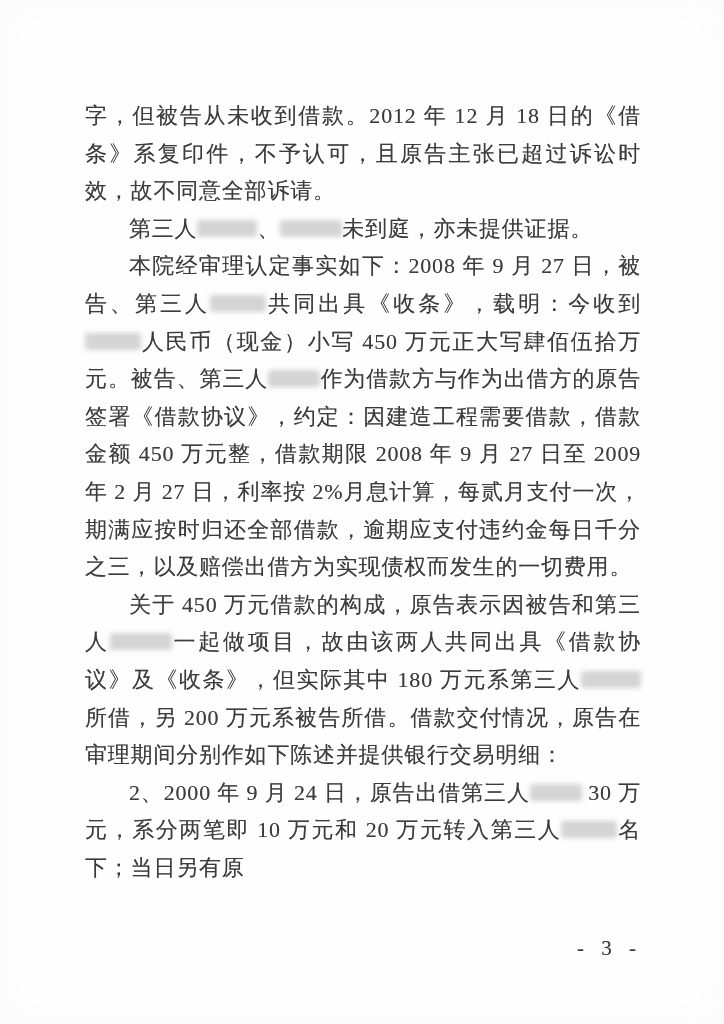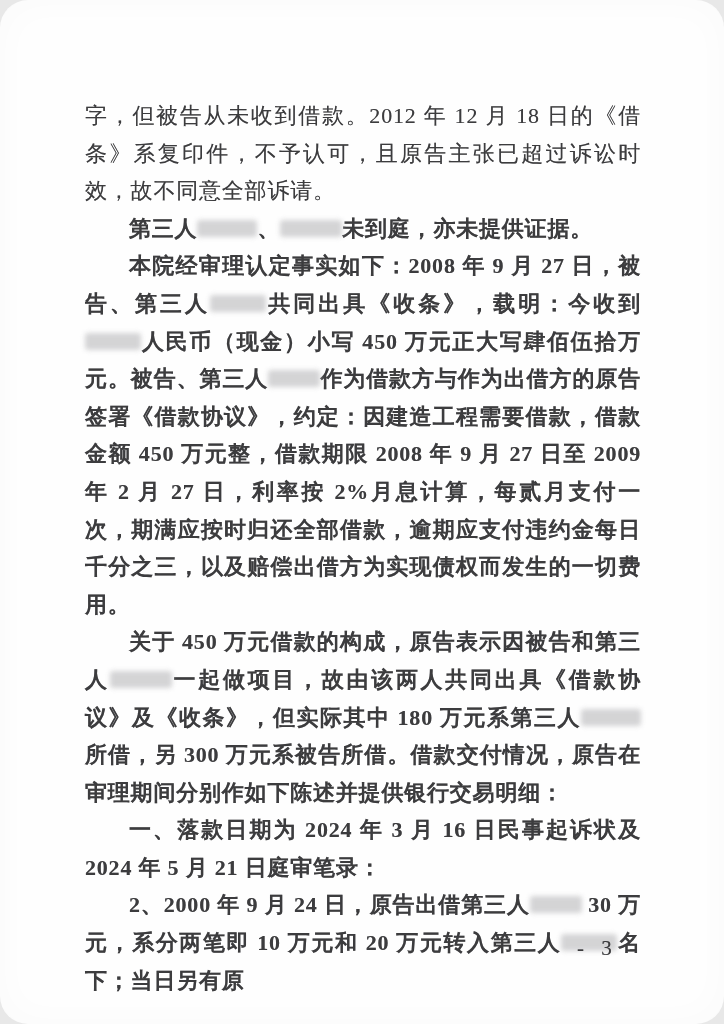--- a/index.html
+++ b/index.html
@@ -9,42 +9,40 @@
     font-family: "Liberation Serif", "DejaVu Serif", serif;
   }
   .page {
     position: relative;
     width: 724px;
     height: 1024px;
     margin: 0 auto;
     background: #fefefe;
     overflow: hidden;
     box-shadow: inset 0 0 40px rgba(0,0,0,0.02);
-    border-radius: 28px;
   }
   .doc-body {
     position: absolute;
     left: 85px;
     top: 97px;
     width: 556px;
     font-size: 22px;
     line-height: 37.6px;
     color: #3c3c3e;
     text-align: justify;
     text-justify: inter-ideograph;
     letter-spacing: 0.8px;
     text-shadow: 0 0 0.5px rgba(40,40,45,0.45);
   }
   .doc-body p {
     margin: 0;
     padding: 0;
   }
   .doc-body p.indent {
     text-indent: 44px;
-    font-weight: bold;
   }
   .redacted {
     display: inline-block;
     height: 17px;
     background: #c6c6c8;
     border-radius: 3px;
     filter: blur(2.5px);
     vertical-align: -1px;
     opacity: 0.75;
   }
@@ -59,18 +57,17 @@
   }
 </style>
 </head>
 <body>
 
 <div class="page">
   <div class="doc-body" id="doc-body">
       <p><span>字，但被告从未收到借款。2012 年 12 月 18 日的《借条》系复印件，不予认可，且原告主张已超过诉讼时效，故不同意全部诉请。</span></p>
       <p class="indent"><span>第三人</span><span class="redacted" style="width: 60px;"></span><span>、</span><span class="redacted" style="width: 62px;"></span><span>未到庭，亦未提供证据。</span></p>
       <p class="indent"><span>本院经审理认定事实如下：2008 年 9 月 27 日，被告、第三人</span><span class="redacted" style="width: 56px;"></span><span>共同出具《收条》，载明：今收到</span><span class="redacted" style="width: 56px;"></span><span>人民币（现金）小写 450 万元正大写肆佰伍拾万元。被告、第三人</span><span class="redacted" style="width: 52px;"></span><span>作为借款方与作为出借方的原告签署《借款协议》，约定：因建造工程需要借款，借款金额 450 万元整，借款期限 2008 年 9 月 27 日至 2009 年 2 月 27 日，利率按 2%月息计算，每贰月支付一次，期满应按时归还全部借款，逾期应支付违约金每日千分之三，以及赔偿出借方为实现债权而发生的一切费用。</span></p>
-      <p class="indent"><span>关于 450 万元借款的构成，原告表示因被告和第三人</span><span class="redacted" style="width: 62px;"></span><span>一起做项目，故由该两人共同出具《借款协议》及《收条》，但实际其中 180 万元系第三人</span><span class="redacted" style="width: 60px;"></span><span>所借，另 300 万元系被告所借。借款交付情况，原告在审理期间分别作如下陈述并提供银行交易明细：</span></p>
-      <p class="indent"><span>一、落款日期为 2024 年 3 月 16 日民事起诉状及 2024 年 5 月 21 日庭审笔录：</span></p>
+      <p class="indent"><span>关于 450 万元借款的构成，原告表示因被告和第三人</span><span class="redacted" style="width: 62px;"></span><span>一起做项目，故由该两人共同出具《借款协议》及《收条》，但实际其中 180 万元系第三人</span><span class="redacted" style="width: 60px;"></span><span>所借，另 200 万元系被告所借。借款交付情况，原告在审理期间分别作如下陈述并提供银行交易明细：</span></p>
       <p class="indent"><span>2、2000 年 9 月 24 日，原告出借第三人</span><span class="redacted" style="width: 52px;"></span><span> 30 万元，系分两笔即 10 万元和 20 万元转入第三人</span><span class="redacted" style="width: 56px;"></span><span>名下；当日另有原</span></p>
     </div>
   <div class="page-footer">- 3 -</div>
 </div>
 
 </body></html>

